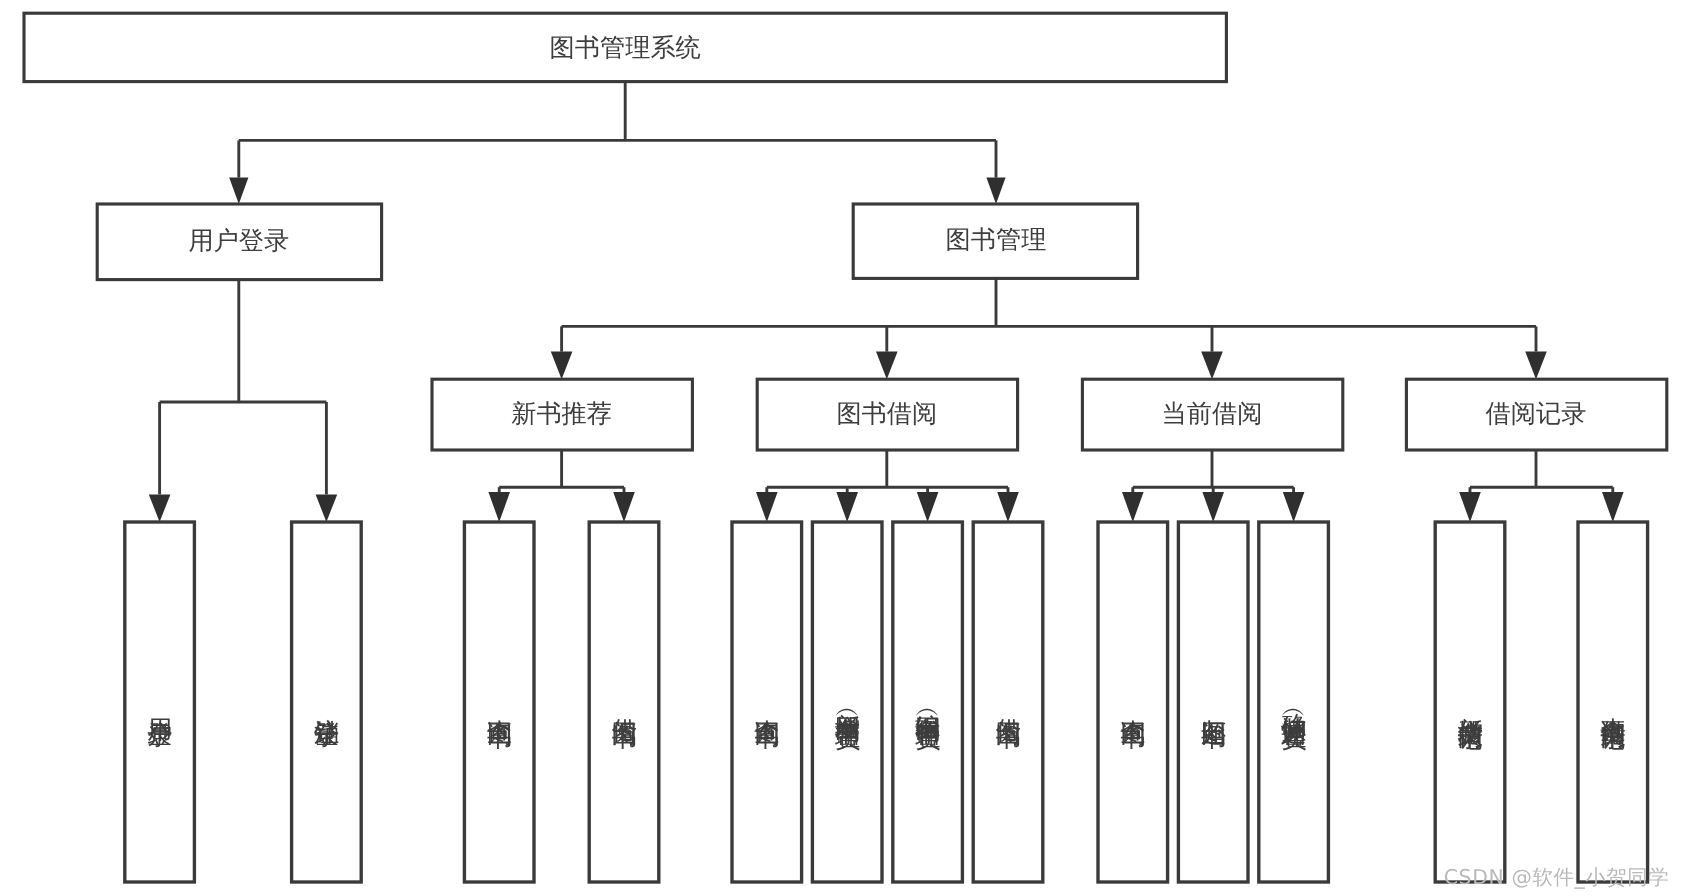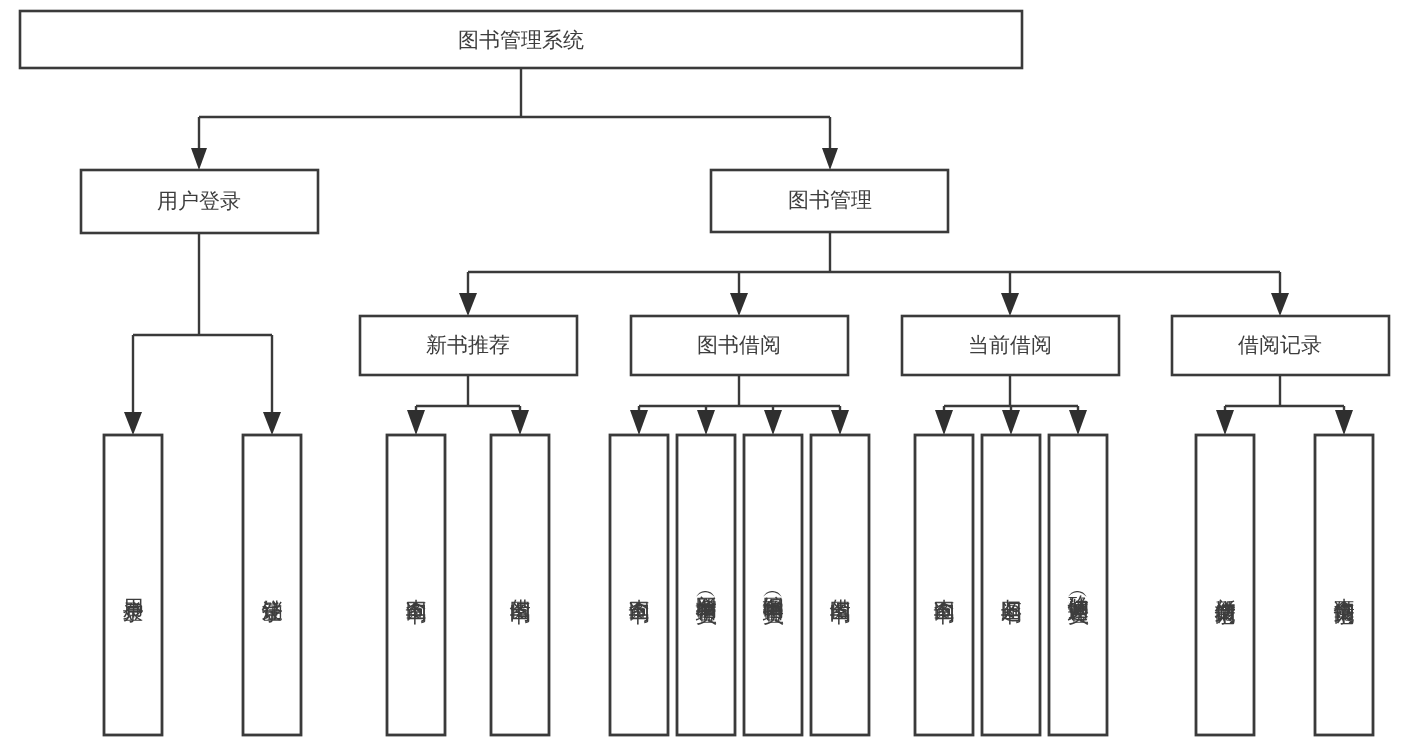--- a/index.html
+++ b/index.html
@@ -207,13 +207,14 @@
   <div class="vlabel" style="left:744px; top:435px; width:58px; height:300px;">编辑图书（管理员）</div>
   <div class="vlabel" style="left:811px; top:435px; width:58px; height:300px;">借阅图书</div>
 
   <div class="vlabel" style="left:915px; top:435px; width:58px; height:300px;">查询图书</div>
   <div class="vlabel" style="left:982px; top:435px; width:58px; height:300px;">归还图书</div>
   <div class="vlabel" style="left:1049px; top:435px; width:58px; height:300px;">确认归还（管理员）</div>
 
   <div class="vlabel" style="left:1196px; top:435px; width:58px; height:300px;">新增借阅记录</div>
   <div class="vlabel" style="left:1315px; top:435px; width:58px; height:300px;">查询借阅记录</div>
 
+  <div class="watermark">CSDN @软件_小贺同学</div>
 </div>
 
 </body></html>

